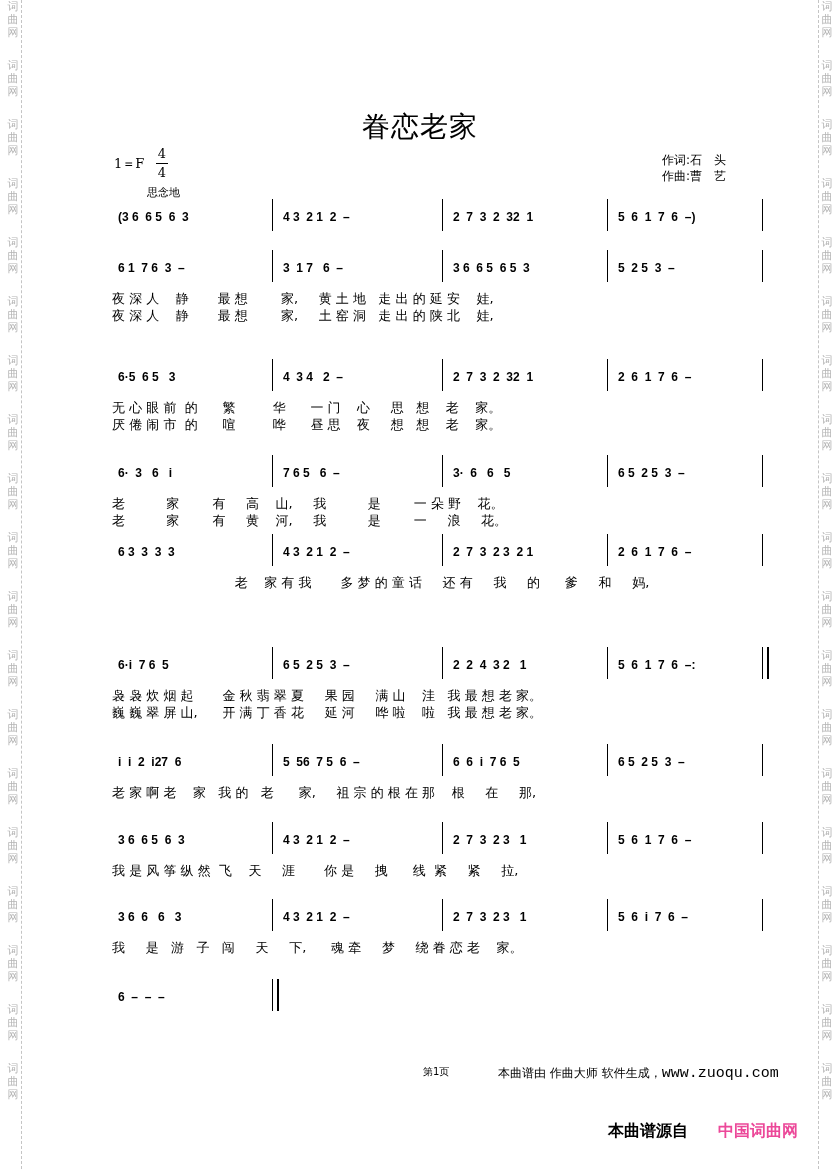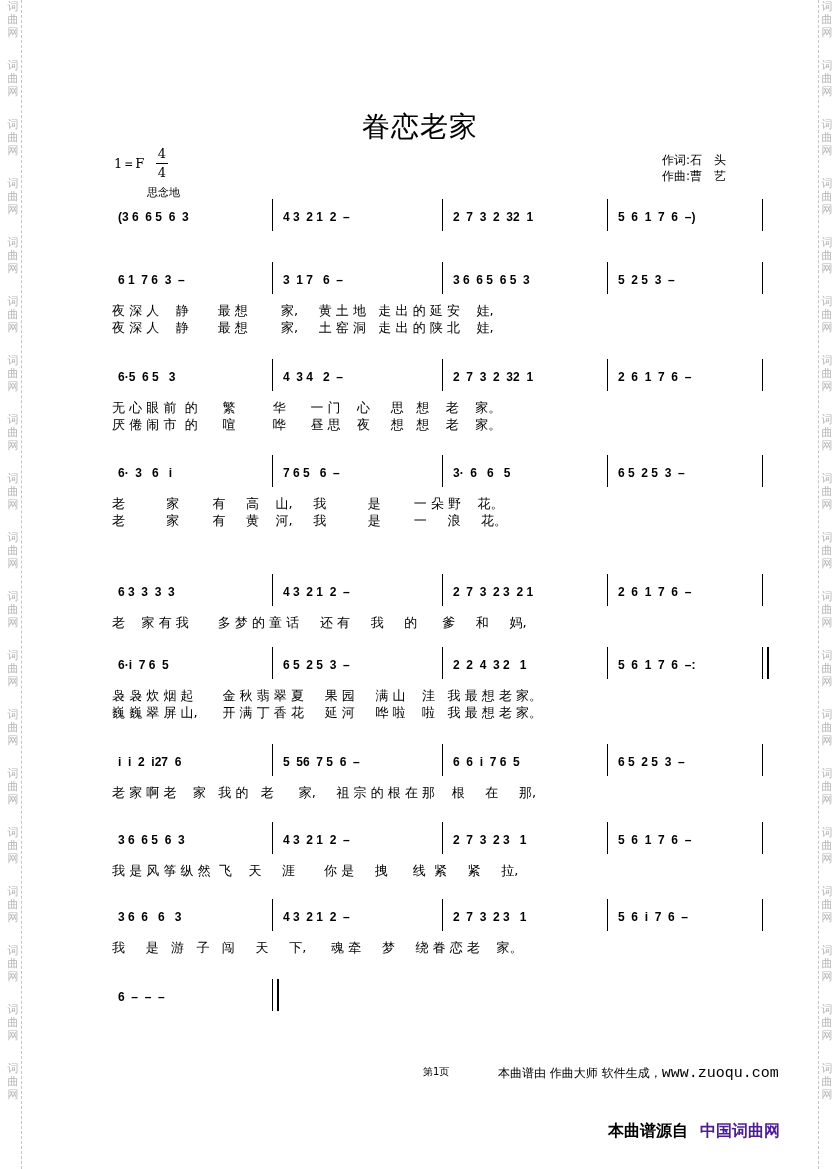--- a/index.html
+++ b/index.html
@@ -27,21 +27,21 @@
   .measure { position:absolute; top:0; height:28px; display:flex; align-items:center; }
   .bar { position:absolute; top:-4px; width:1px; height:32px; background:#000; }
   .bar.double { width:4px; border-left:1px solid #000; border-right:2px solid #000; background:transparent; }
   .lyric { font-size:13px; height:17px; white-space:pre; letter-spacing:0px; font-family:"DejaVu Sans", sans-serif; }
   .lyrics { position:relative; margin-top:8px; }
 
   .footer-page { position:absolute; top:1065px; left:423px; font-size:10px; }
   .footer-gen { position:absolute; top:1065px; left:498px; font-size:12px; }
   .footer-gen .url { font-family:"Liberation Mono", monospace; font-size:15px; }
   .source { position:absolute; top:1121px; left:608px; font-size:16px; font-weight:bold; }
-  .source .brand { color:#4c1d95; margin-left:12px; }
+  .source .brand { color:#ec4899; margin-left:30px; }
 </style>
 </head>
 <body>
 
 <div class="dash left"></div>
 <div class="dash right"></div>
 <div class="wm left" id="wmL">
     <div class="grp">
       <span class="ch">词</span>
       <span class="ch">曲</span>
@@ -246,42 +246,42 @@
 <div class="mood">思念地</div>
 <div class="credits">
   <div>作词:石　头</div>
   <div>作曲:曹　艺</div>
 </div>
 
 <div id="systems">
     <div class="row" style="top: 203px;">
       <div class="notes"><div class="measure" style="left: 6px;">(3 6  6 5  6  3</div><div class="bar" style="left: 160px;"></div><div class="measure" style="left: 171px;">4 3  2 1  2  –</div><div class="bar" style="left: 330px;"></div><div class="measure" style="left: 341px;">2  7  3  2  32  1</div><div class="bar" style="left: 495px;"></div><div class="measure" style="left: 506px;">5  6  1  7  6  –)</div><div class="bar" style="left: 650px;"></div></div>
     </div>
-    <div class="row" style="top: 266px;">
+    <div class="row" style="top: 254px;">
       <div class="notes"><div class="measure" style="left: 6px;">6 1  7 6  3  –</div><div class="bar" style="left: 160px;"></div><div class="measure" style="left: 171px;">3  1 7   6  –</div><div class="bar" style="left: 330px;"></div><div class="measure" style="left: 341px;">3 6  6 5  6 5  3</div><div class="bar" style="left: 495px;"></div><div class="measure" style="left: 506px;">5  2 5  3  –</div><div class="bar" style="left: 650px;"></div></div>
       <div class="lyrics">
         <div class="lyric">夜 深 人    静       最 想        家,     黄 土 地   走 出 的 延 安    娃,</div>
         <div class="lyric">夜 深 人    静       最 想        家,     土 窑 洞   走 出 的 陕 北    娃,</div>
       </div>
     </div>
     <div class="row" style="top: 363px;">
       <div class="notes"><div class="measure" style="left: 6px;">6·5  6 5   3</div><div class="bar" style="left: 160px;"></div><div class="measure" style="left: 171px;">4  3 4   2  –</div><div class="bar" style="left: 330px;"></div><div class="measure" style="left: 341px;">2  7  3  2  32  1</div><div class="bar" style="left: 495px;"></div><div class="measure" style="left: 506px;">2  6  1  7  6  –</div><div class="bar" style="left: 650px;"></div></div>
       <div class="lyrics">
         <div class="lyric">无 心 眼 前  的      繁         华      一 门    心     思   想    老    家。</div>
         <div class="lyric">厌 倦 闹 市  的      喧         哗      昼 思    夜     想   想    老    家。</div>
       </div>
     </div>
     <div class="row" style="top: 459px;">
       <div class="notes"><div class="measure" style="left: 6px;">6·  3   6   i</div><div class="bar" style="left: 160px;"></div><div class="measure" style="left: 171px;">7 6 5   6  –</div><div class="bar" style="left: 330px;"></div><div class="measure" style="left: 341px;">3·  6   6   5</div><div class="bar" style="left: 495px;"></div><div class="measure" style="left: 506px;">6 5  2 5  3  –</div><div class="bar" style="left: 650px;"></div></div>
       <div class="lyrics">
         <div class="lyric">老          家        有     高    山,     我          是        一 朵 野    花。</div>
         <div class="lyric">老          家        有     黄    河,     我          是        一     浪     花。</div>
       </div>
     </div>
-    <div class="row" style="top: 578px;">
+    <div class="row" style="top: 538px; text-align: center;">
       <div class="notes"><div class="measure" style="left: 6px;">6 3  3  3  3</div><div class="bar" style="left: 160px;"></div><div class="measure" style="left: 171px;">4 3  2 1  2  –</div><div class="bar" style="left: 330px;"></div><div class="measure" style="left: 341px;">2  7  3  2 3  2 1</div><div class="bar" style="left: 495px;"></div><div class="measure" style="left: 506px;">2  6  1  7  6  –</div><div class="bar" style="left: 650px;"></div></div>
       <div class="lyrics">
         <div class="lyric">老    家 有 我       多 梦 的 童 话     还 有     我     的      爹     和     妈,</div>
       </div>
     </div>
     <div class="row" style="top: 651px;">
       <div class="notes"><div class="measure" style="left: 6px;">6·i  7 6  5</div><div class="bar" style="left: 160px;"></div><div class="measure" style="left: 171px;">6 5  2 5  3  –</div><div class="bar" style="left: 330px;"></div><div class="measure" style="left: 341px;">2  2  4  3 2   1</div><div class="bar" style="left: 495px;"></div><div class="measure" style="left: 506px;">5  6  1  7  6  –:</div><div class="bar double" style="left: 650px;"></div></div>
       <div class="lyrics">
         <div class="lyric">袅 袅 炊 烟 起       金 秋 翡 翠 夏     果 园     满 山    洼   我 最 想 老 家。</div>
         <div class="lyric">巍 巍 翠 屏 山,      开 满 丁 香 花     延 河     哗 啦    啦   我 最 想 老 家。</div>

